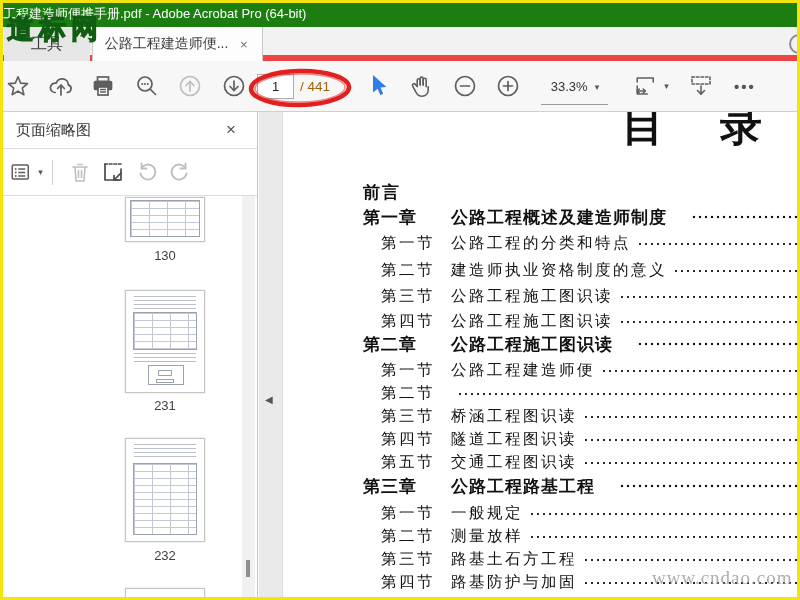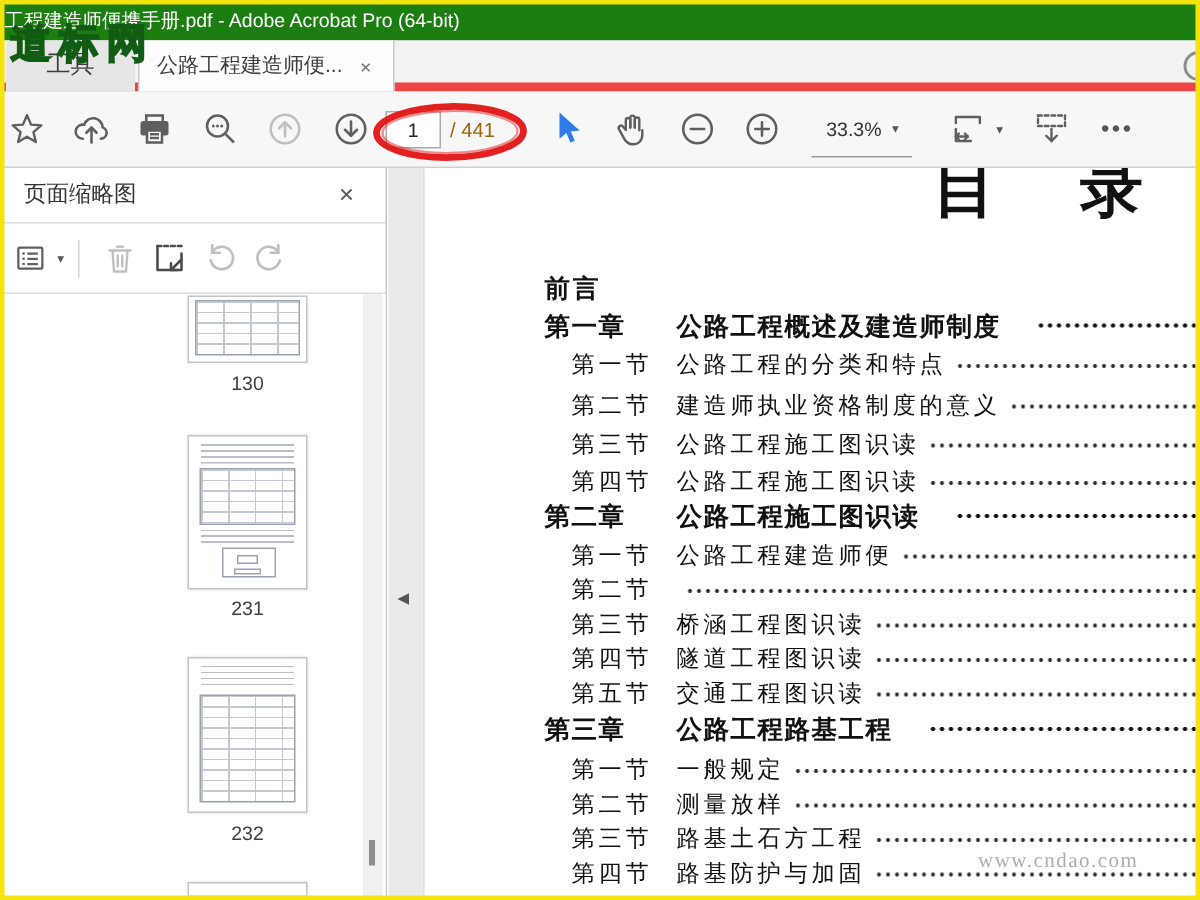--- a/index.html
+++ b/index.html
@@ -67,21 +67,21 @@
   .toc-row { position:absolute; display:flex; align-items:baseline; white-space:nowrap; height:21px; }
   .toc-row .leader { flex:1; align-self:center; height:8px; margin-left:6px;
         background-image:radial-gradient(circle,#2a2a2a 1.1px, transparent 1.5px);
         background-size:6px 8px; background-repeat:repeat-x; background-position:0 center; }
   .toc-preface { left:79px; font-size:17px; font-weight:bold; letter-spacing:2px; }
   .toc-chapter { left:79px; right:0; font-size:17px; font-weight:bold; letter-spacing:1px;gap:18px; }
   .toc-chapter .toc-label { margin-right:16px; }
   .toc-chapter .leader { background-image:radial-gradient(circle,#111 1.3px, transparent 1.6px); }
   .toc-section { left:97px; right:0; font-size:15.5px; letter-spacing:2.5px; }
   .toc-section .toc-label { margin-right:16px; }
-  .site-watermark { position:absolute; left:368px; top:455px; font-size:14px; letter-spacing:1px;
+  .site-watermark { position:absolute; left:368px; top:455px; font-size:19px; letter-spacing:1px;
         color:rgba(145,145,145,0.75); font-family:"Liberation Serif",serif; }
 
   svg { display:block; }
 </style>
 </head>
 <body>
 
 <div class="frame">
 
   <div class="titlebar">

